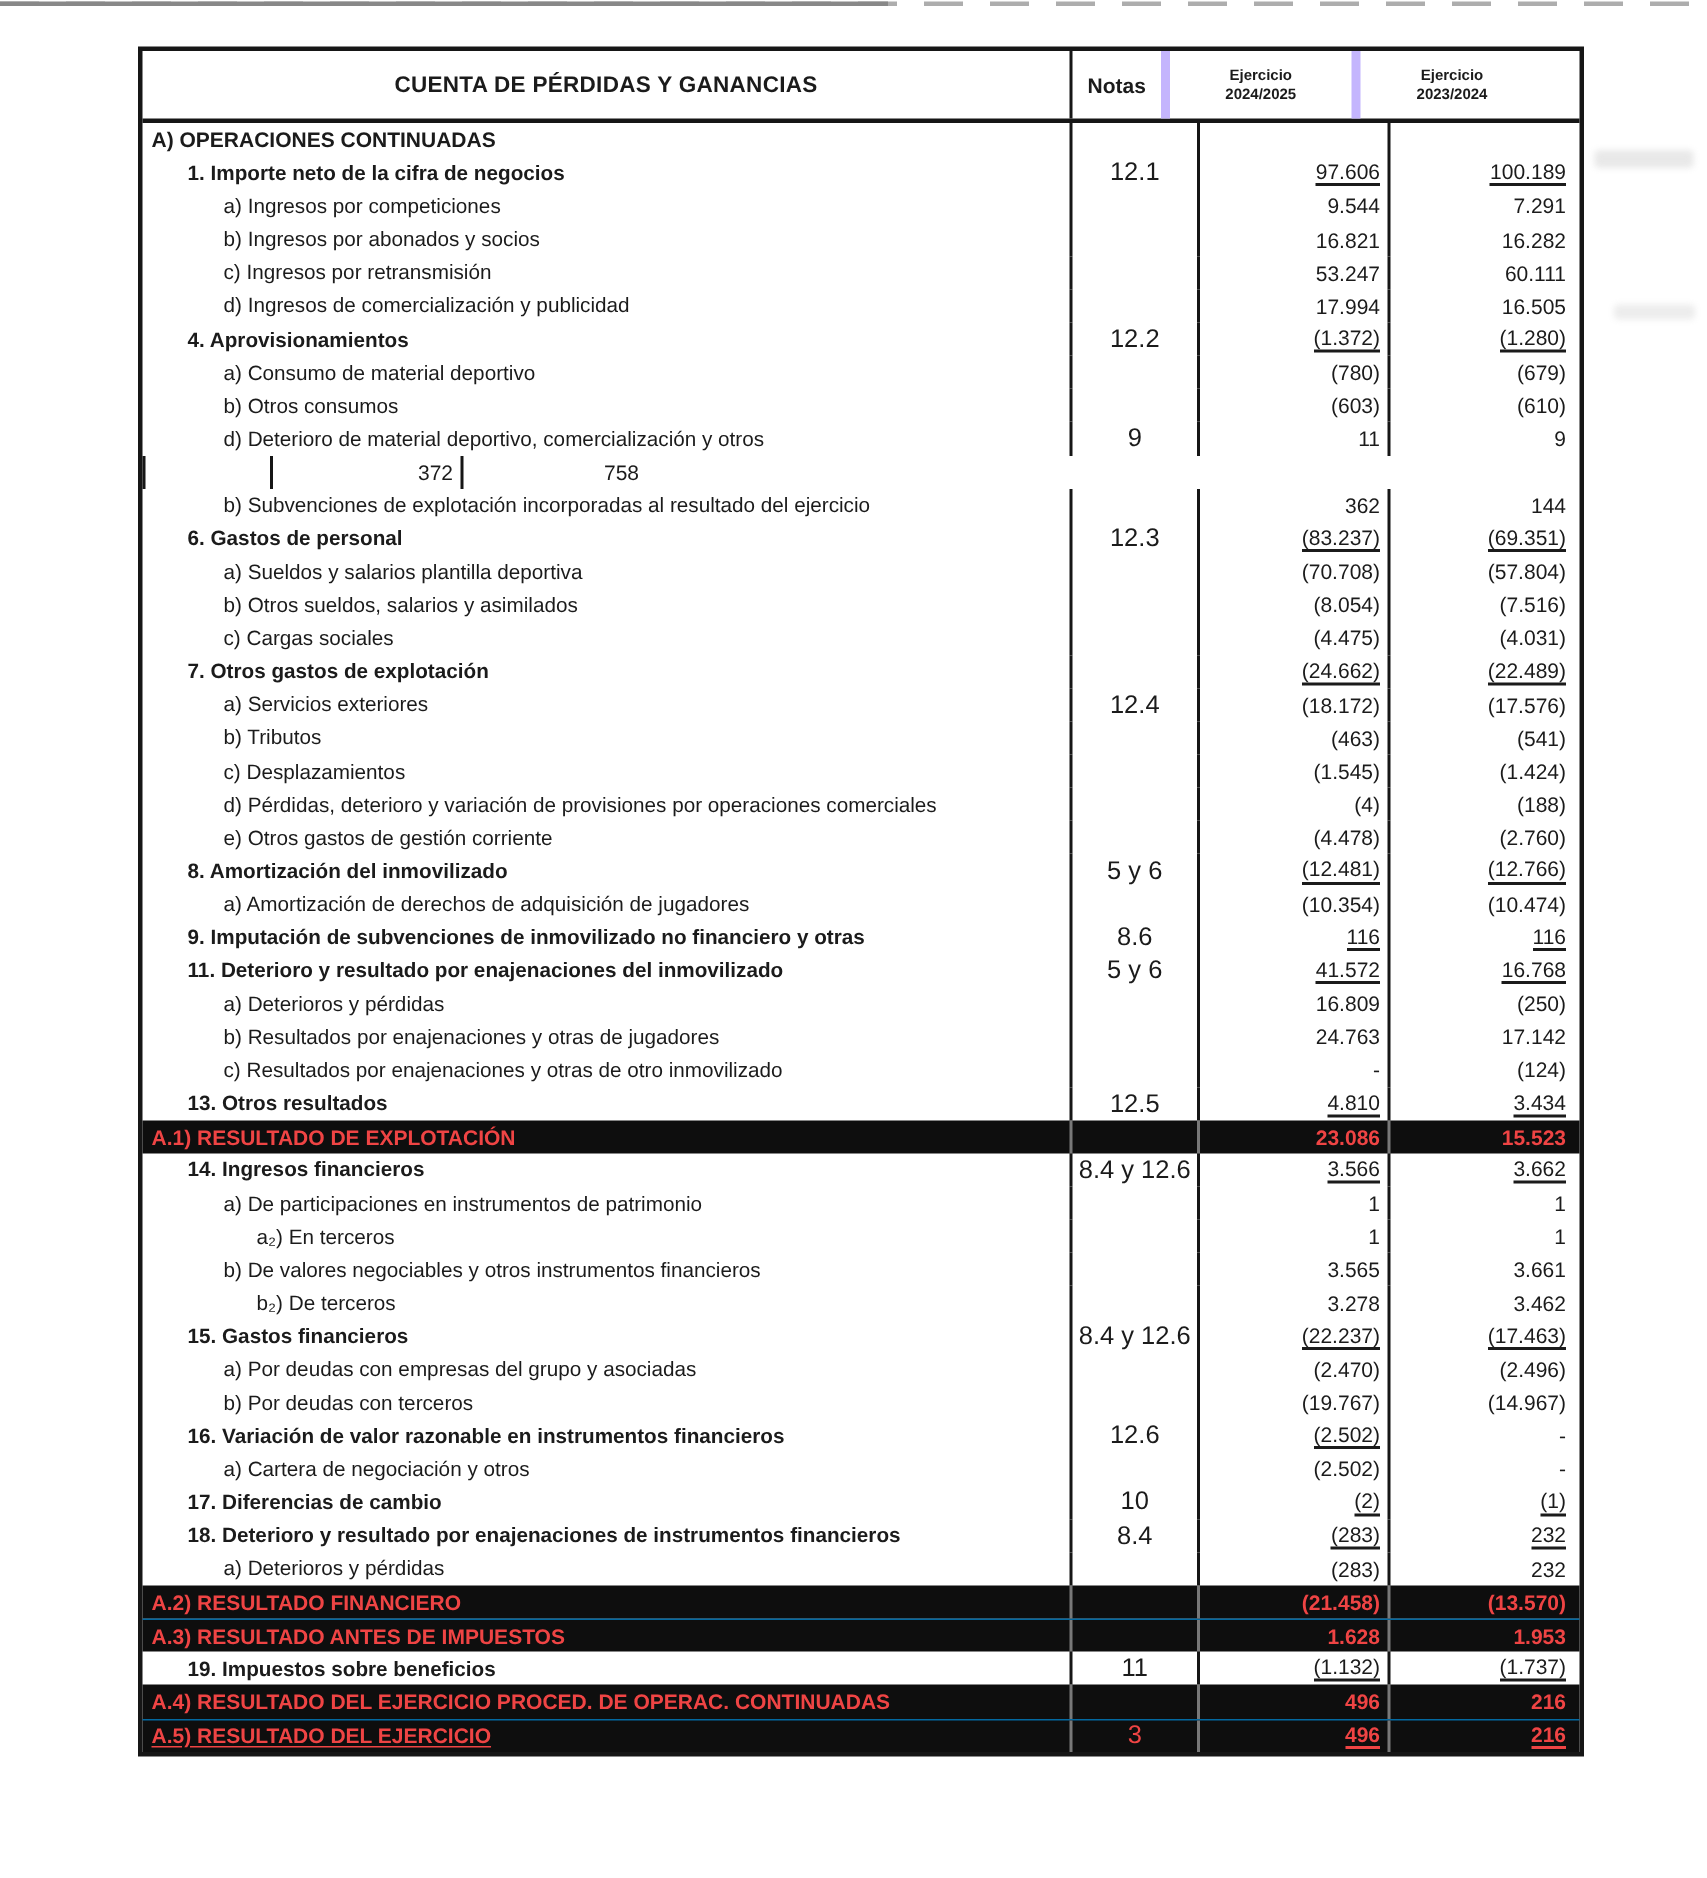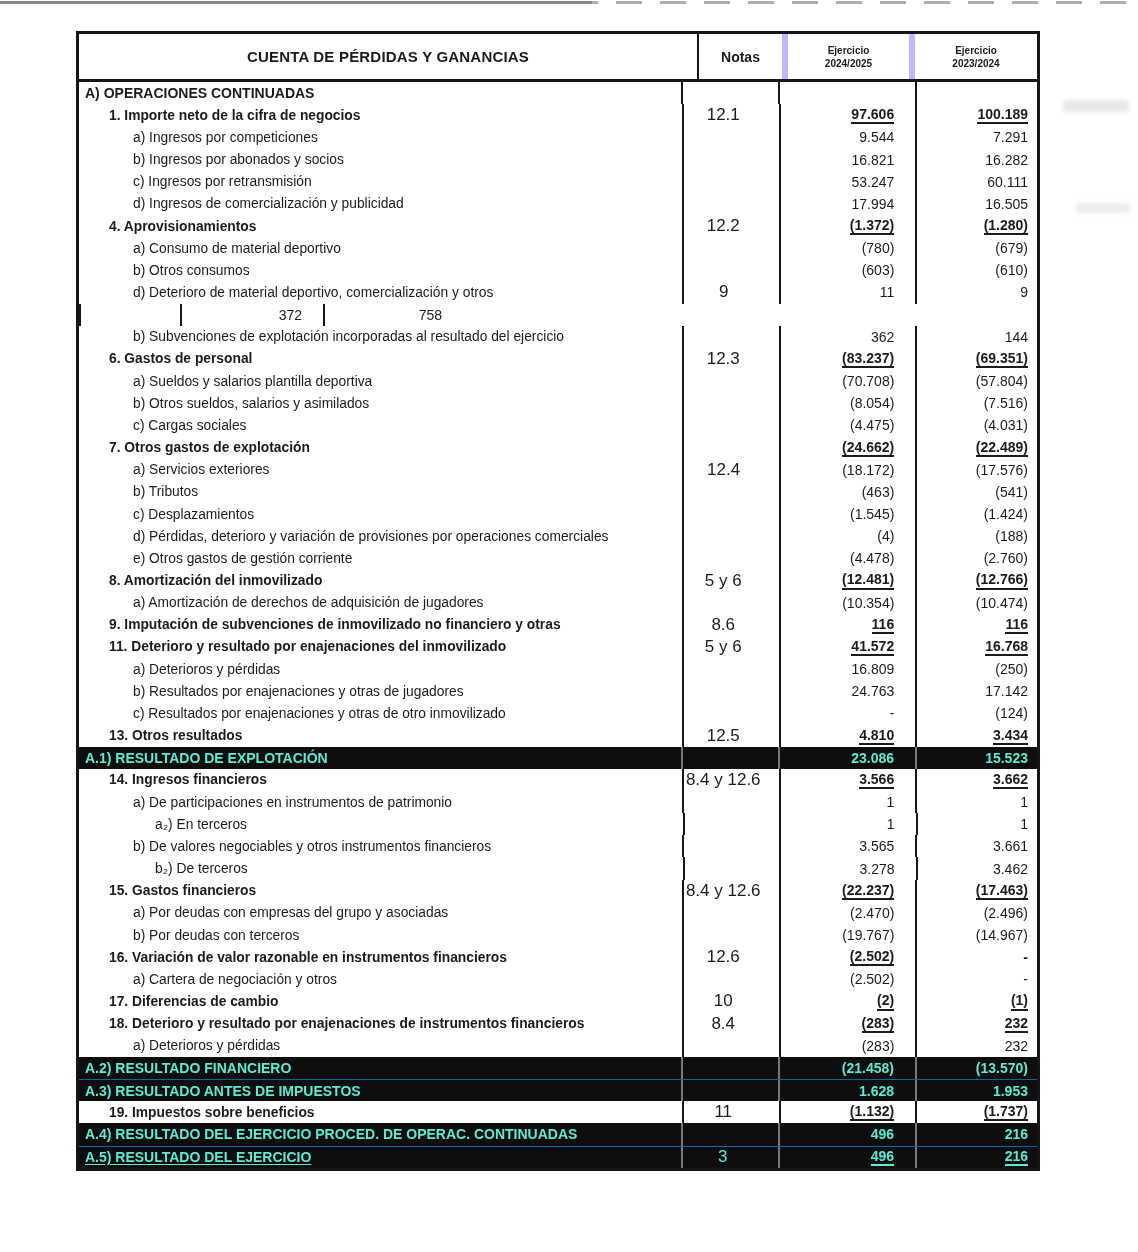--- a/index.html
+++ b/index.html
@@ -19,49 +19,49 @@
   }
   .smudge{ position:absolute; background:#9a9a9a; filter:blur(2px); border-radius:3px; }
   .sm1{ left:446px; top:87px;  width:196px; height:11px; opacity:.30; }
   .sm2{ left:1063px; top:100px; width:66px; height:12px; opacity:.22; }
   .sm3{ left:1076px; top:203px; width:54px; height:10px; opacity:.18; }
   .sm4{ left:104px; top:783px;  width:590px; height:5px;  opacity:.25; }
   .sm5{ left:104px; top:1122px; width:540px; height:5px;  opacity:.18; }
 
   
   .sheet{
-    position:absolute; left:76px; top:31px; width:964px;
+    position:absolute; left:92px; top:31px; width:964px;
     border:3px solid #161616; background:#fff;
   }
   .thead{ display:flex; height:48px; border-bottom:3px solid #161616; }
   .hc{ display:flex; align-items:center; justify-content:center; font-weight:700; height:100%; }
   .hc-desc { width:618px; font-size:15px; letter-spacing:.2px; }
-  .hc-notas{ width:85px;  border-left:2px solid #161616; font-size:14px; }
+  .hc-notas{ width:61px;  border-left:2px solid #161616; font-size:14px; }
   .hc-y    { width:127px; border-left:6px solid #c4b5fd; flex-direction:column; line-height:1.3; font-size:10px; }
   .hc-y2   { width:128px; }
 
-  .row{ display:flex; height:22.17px;gap:16px; }
+  .row{ display:flex; height:22.17px; }
   .c{ display:flex; align-items:center; height:100%; overflow:hidden; }
   .c-desc { width:618px; padding-left:6px; }
   .c-notas{ width:85px;  border-left:2px solid #161616; justify-content:center; font-size:17px; }
   .c-v    { width:127px; border-left:2px solid #161616; justify-content:flex-end; padding-right:5px; font-size:14px; }
   .c-v2   { width:128px; padding-right:9px; }
 
   .lbl{ font-size:14px; white-space:nowrap; }
   .val{ white-space:nowrap; line-height:1.15; }
   .val.u{ border-bottom:2px solid currentColor; }
   .lbl.ul{ text-decoration:underline; text-underline-offset:2px; }
 
   .r-section .lbl{ font-weight:700; }
   .r-item  .c-desc{ padding-left:30px; }  .r-item .lbl{ font-weight:700; font-size:13.8px; }
-  .r-item  .val{ font-weight:700;text-align:center; }
+  .r-item  .val{ font-weight:400;text-align:center; }
   .r-sub   .c-desc{ padding-left:54px; }  .r-sub .lbl{ font-size:13.8px; }
   .r-subsub .c-desc{ padding-left:76px; } .r-subsub .lbl{ font-size:13.8px; }
 
-  .r-black{ background:#0e0e0e; color:#5eead4; }
+  .r-black{ background:#0e0e0e; color:#ef4444; }
   .r-black .lbl{ font-weight:700; }
   .r-black .val{ font-weight:700; }
   .r-black .c-notas, .r-black .c-v{ border-left-color:#787878; }
   .r-black + .r-black{ border-top:1px solid #0369a1; }
 </style>
 </head>
 <body>
 
 <div class="topline"></div>
 <div class="smudge sm1"></div>

